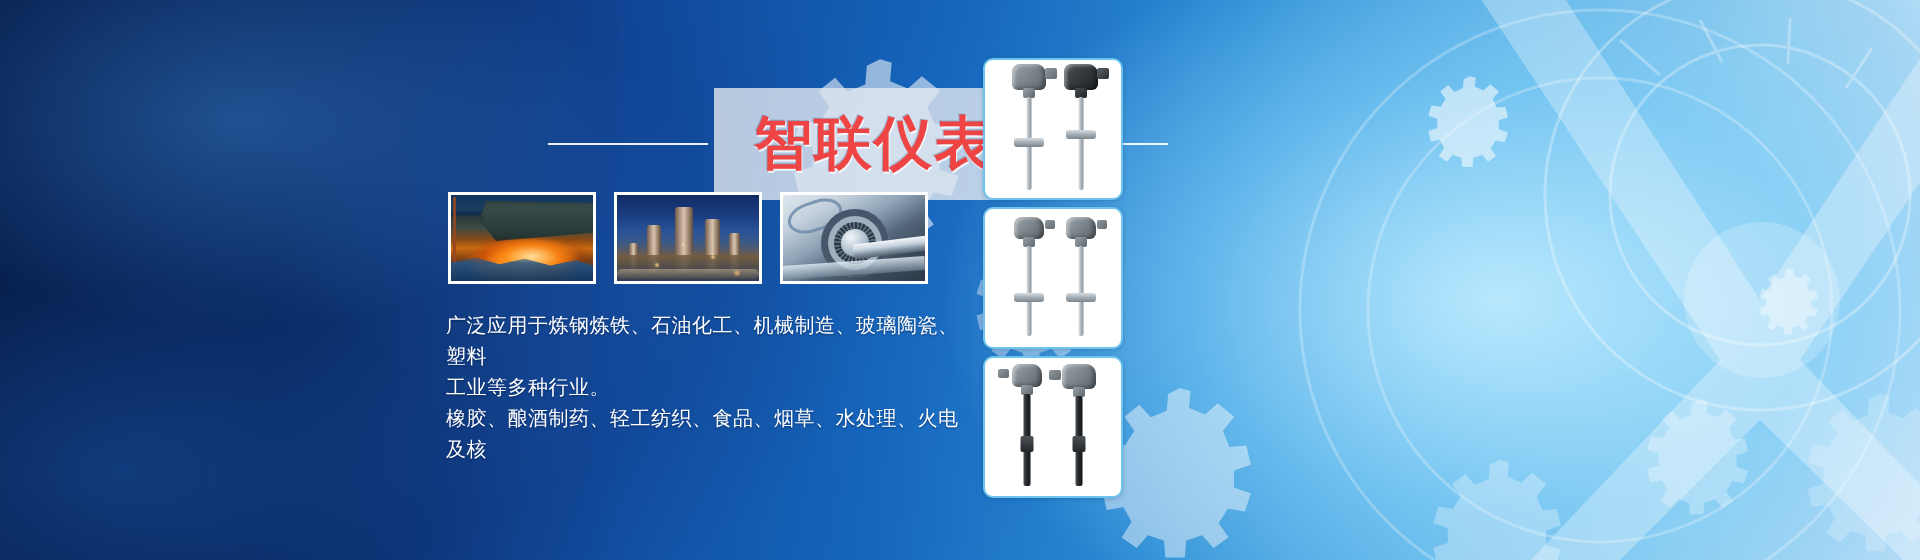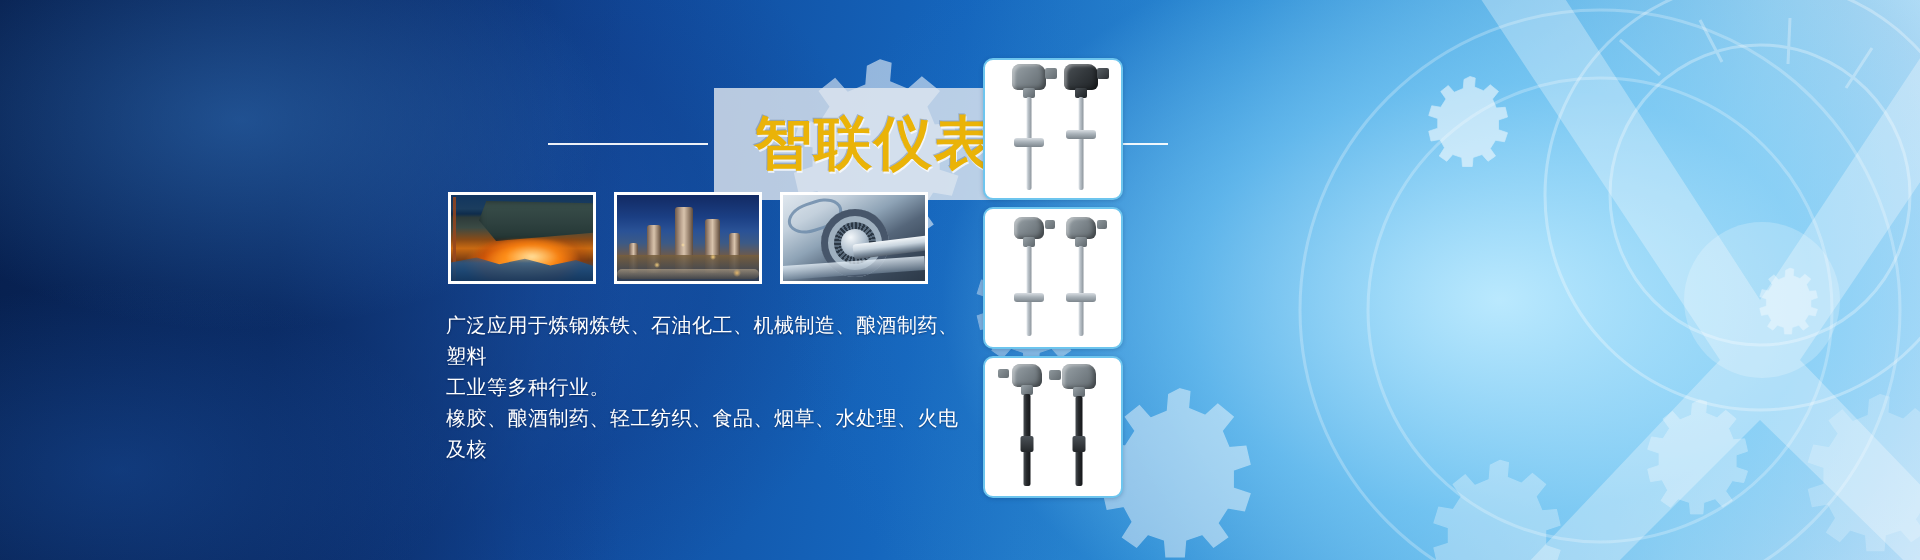--- a/index.html
+++ b/index.html
@@ -40,21 +40,21 @@
   .title-box {
     position:relative; width:322px; height:112px;
     background:rgba(226,232,240,0.80);
     display:flex; align-items:center; justify-content:center;
   }
   .title-text {
     font-family:"Liberation Serif", serif;
     font-weight:bold;
     font-size:58px;
     letter-spacing:2px;
-    color:#eab308;
+    color:#ef4444;
     text-shadow:1px 2px 0 rgba(255,255,255,0.75), -1px -1px 0 rgba(10,45,95,0.25);
     white-space:nowrap;
     text-align:center;
   }
 
   
   .photos { position:absolute; left:448px; top:192px; display:flex; gap:18px; }
   .photo {
     width:148px; height:92px;
     border:3px solid #ffffff;
@@ -310,21 +310,21 @@
         <div class="cable"></div>
         <div class="ring"></div>
         <div class="hub"></div>
         <div class="shaft"></div>
         <div class="bar"></div>
       </div>
     </div>
   </div>
 
   <div class="desc">
-    <p>广泛应用于炼钢炼铁、石油化工、机械制造、酿酒制药、塑料</p>
+    <p>广泛应用于炼钢炼铁、石油化工、机械制造、玻璃陶瓷、塑料</p>
     <p>工业等多种行业。</p>
     <p>橡胶、酿酒制药、轻工纺织、食品、烟草、水处理、火电及核</p>
   </div>
 
   <div class="cards">
 
     <div class="card">
       <div class="probe grey steel" style="left:22px;bottom:8px;height:126px;width:44px;">
         <div class="head"></div>
         <div class="nub"></div>

